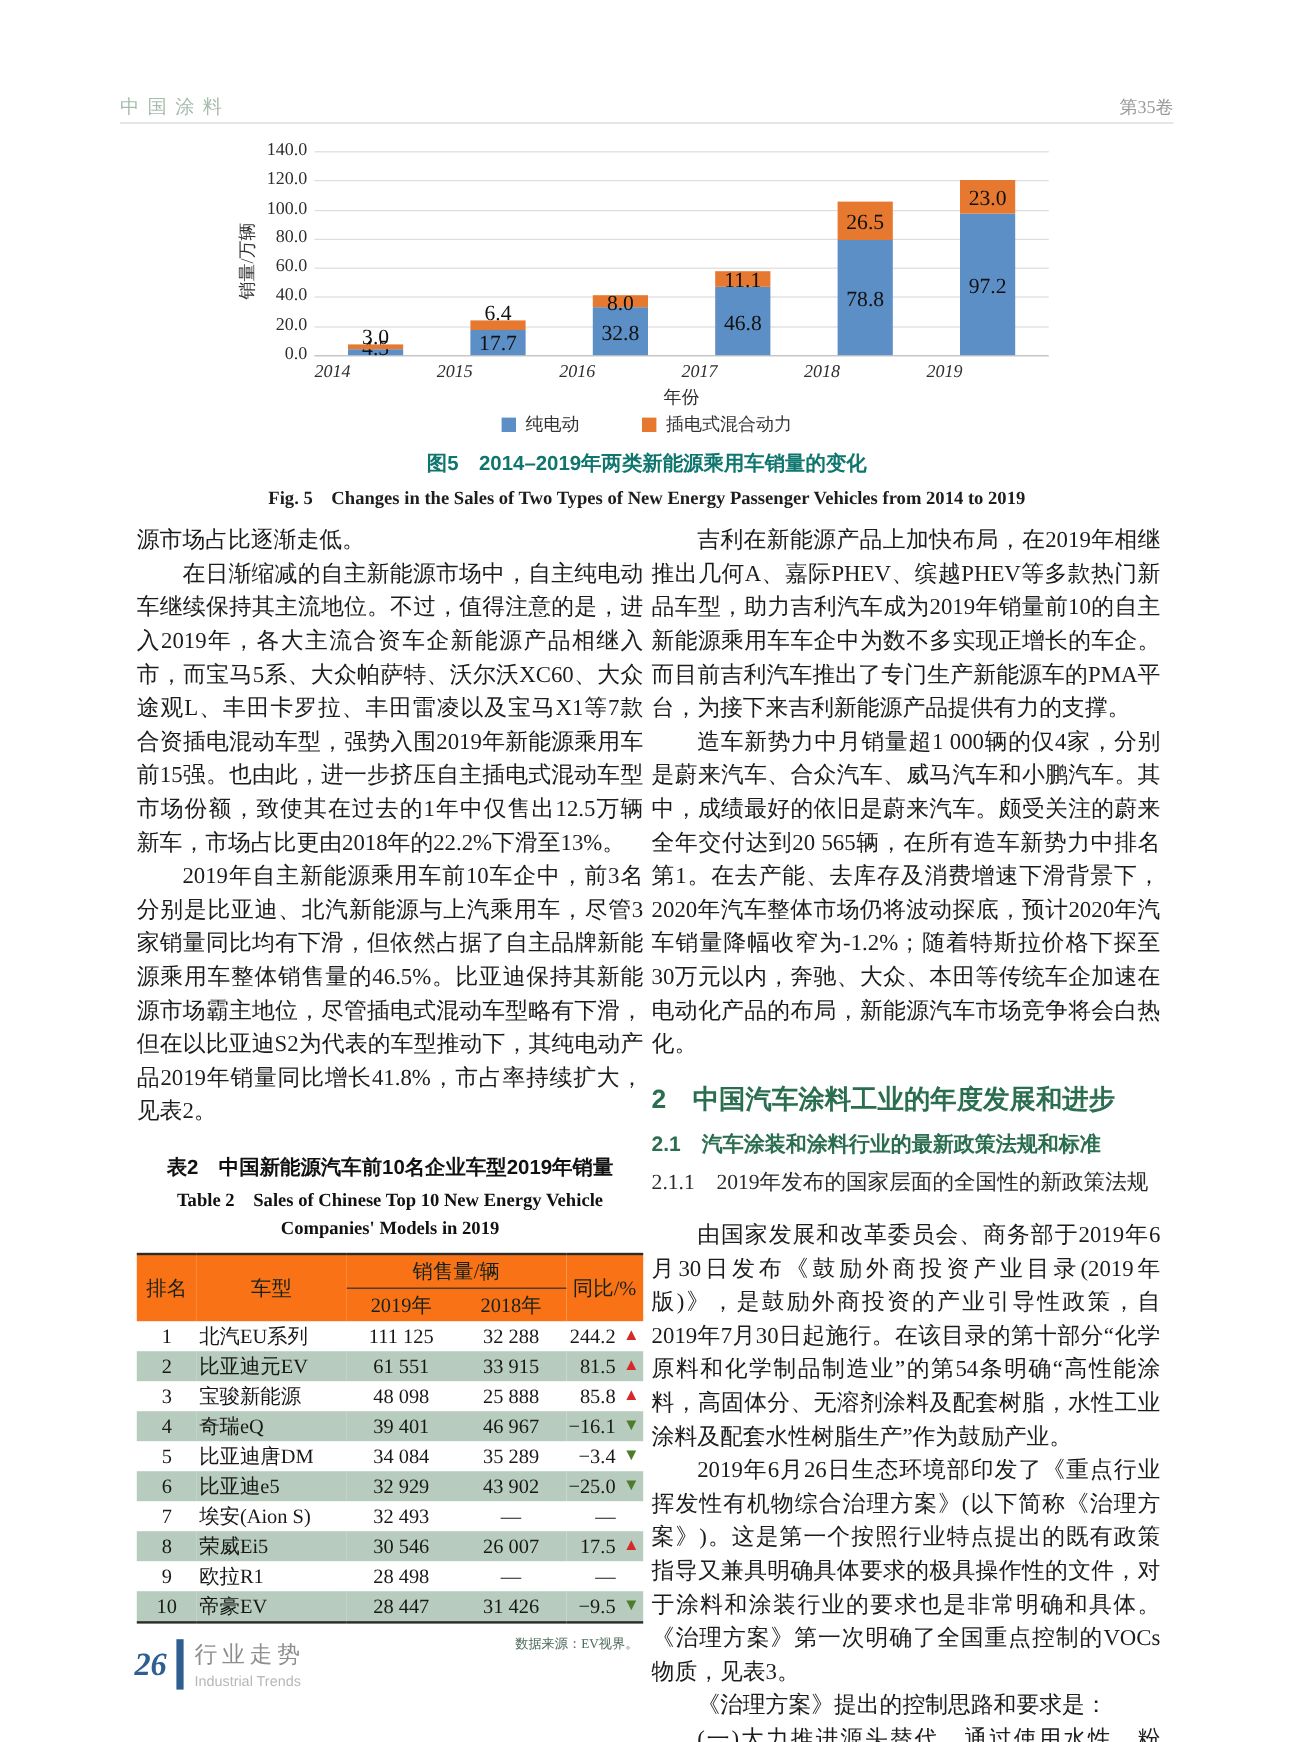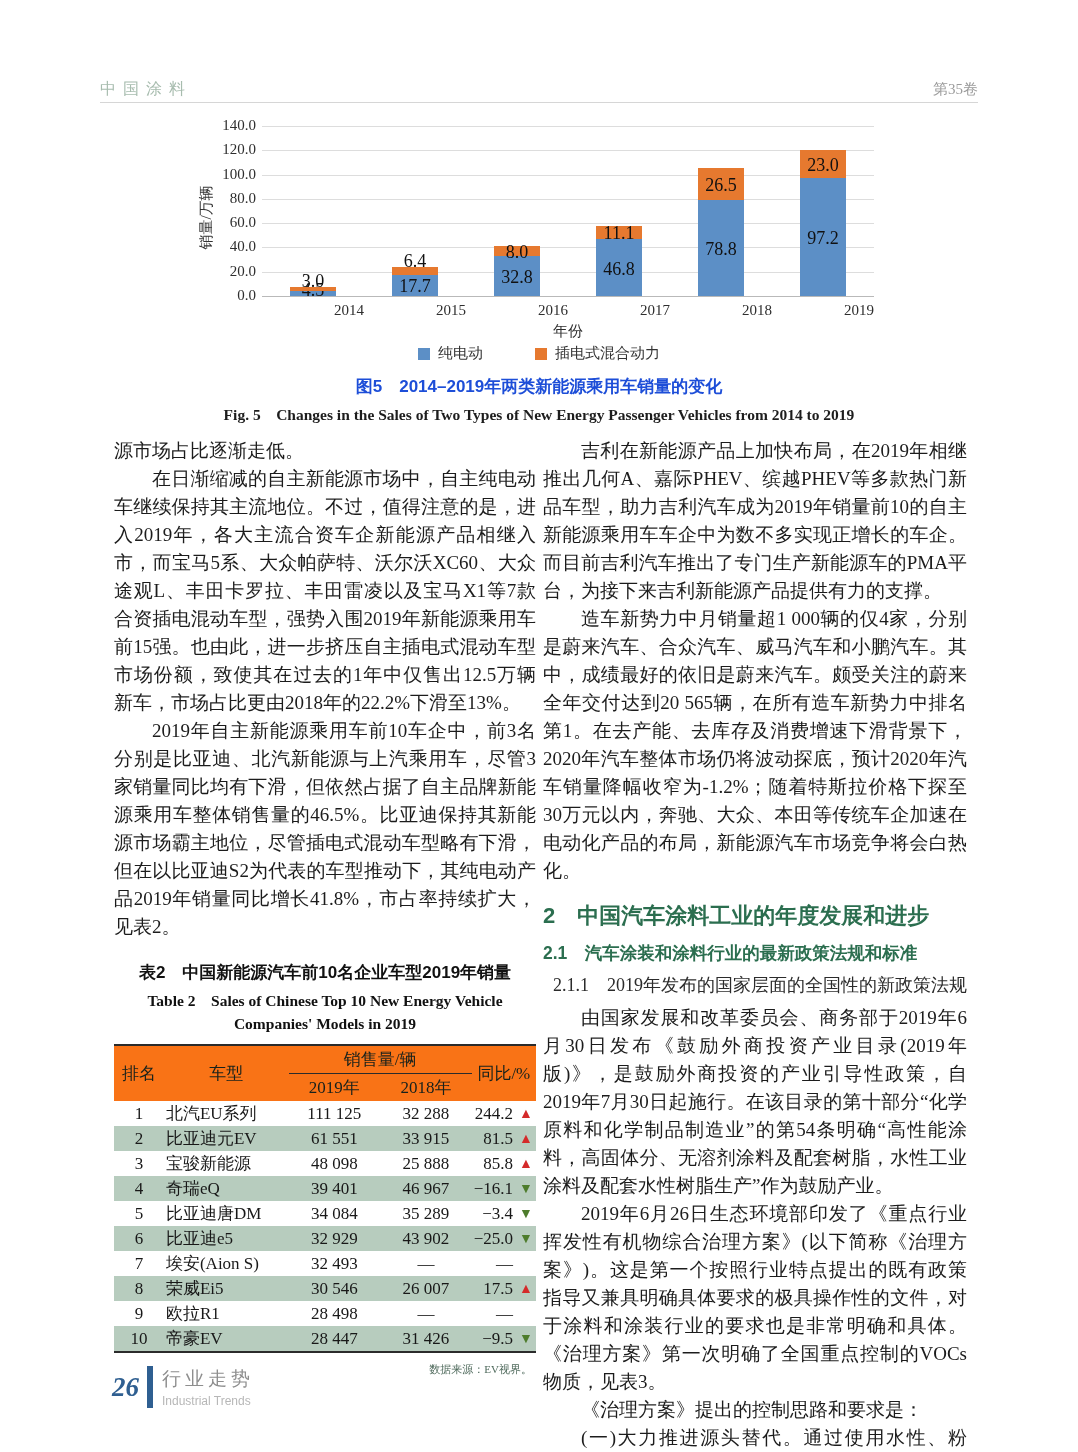--- a/index.html
+++ b/index.html
@@ -17,28 +17,28 @@
   .figure{position:absolute;left:114px;top:122px;width:850px;}
   .chart{position:relative;width:712px;height:218px;margin-left:66px;}
   .ylabel{position:absolute;left:-6px;top:86px;transform:rotate(-90deg);white-space:nowrap;
           font-size:15px;color:#333;}
   .plot{position:absolute;left:82px;top:4px;width:612px;height:170px;}
   .gridline{position:absolute;left:0;right:0;height:1px;background:#dddddd;}
   .axisline{position:absolute;left:0;right:0;height:1px;background:#b9b9b9;}
   .ytick{position:absolute;left:18px;width:58px;text-align:right;font-size:15px;color:#2e2e2e;}
   .bar{position:absolute;}
   .bar-label{position:absolute;width:64px;text-align:center;font-size:18px;color:#111;}
-  .xtick{position:absolute;top:180px;text-align:right;font-size:15px;color:#2e2e2e;}
+  .xtick{position:absolute;top:180px;text-align:left;font-size:15px;color:#2e2e2e;font-style:italic;}
   .xaxis-label{position:absolute;left:82px;width:612px;top:200px;text-align:center;font-size:15px;color:#2e2e2e;}
 
   .legend{display:flex;justify-content:center;gap:52px;margin-top:4px;}
   .legend-item{display:flex;align-items:center;gap:8px;font-size:15px;color:#333;}
   .swatch{width:12px;height:12px;display:inline-block;}
 
-  .cap-cn{text-align:center;font-weight:bold;font-size:17px;color:#1d4ed8;margin-top:12px;}
+  .cap-cn{text-align:center;font-weight:bold;font-size:17px;color:#0f766e;margin-top:12px;}
   .cap-en{text-align:center;font-weight:bold;font-size:15.5px;color:#1d1d1d;margin-top:7px;}
 
   
   .col-left{position:absolute;left:114px;top:437px;width:422px;}
   .col-right{position:absolute;left:543px;top:437px;width:424px;}
   p.body{font-size:19px;line-height:28px;text-align:justify;margin:0;color:#1c1c1c;}
   p.indent{text-indent:2em;}
 
   
   .tbl-title-cn{font-weight:bold;font-size:17px;text-align:center;margin-top:20px;color:#111;}
@@ -58,21 +58,21 @@
   .arrow{font-size:14px;width:16px;text-align:center;}
   .arrow.up{color:#d42a2a;}
   .arrow.down{color:#4e7c2c;}
   .source-note{text-align:right;font-size:11px;color:#4f6a5c;margin-top:9px;padding-right:4px;}
 
   
   .h2{font-family:"Liberation Sans","DejaVu Sans",sans-serif;font-weight:bold;color:#2b6e4f;
       font-size:22px;margin:16px 0 10px 0;}
   .h3{font-family:"Liberation Sans","DejaVu Sans",sans-serif;font-weight:bold;color:#2b6e4f;
       font-size:17.5px;margin:0 0 8px 0;}
-  .h4{font-size:18px;color:#2b2b2b;margin:0 0 7px 0;text-align:right;}
+  .h4{font-size:18px;color:#2b2b2b;margin:0 0 19px 0;}
 
   
   .footer{position:absolute;left:112px;top:1366px;display:flex;align-items:center;}
   .pagenum{font-style:italic;font-weight:bold;color:#2f5f91;font-size:27px;margin-right:8px;}
   .footer-bar{width:6px;height:42px;background:#2f5f91;margin-right:9px;}
   .footer-text{display:flex;flex-direction:column;justify-content:center;}
   .footer-cn{font-size:19px;color:#8e8e8e;letter-spacing:4px;font-family:"Liberation Sans","DejaVu Sans",sans-serif;}
   .footer-en{font-size:12px;color:#b7b7b7;font-family:"Liberation Sans","DejaVu Sans",sans-serif;margin-top:2px;}
 </style>
 </head>

